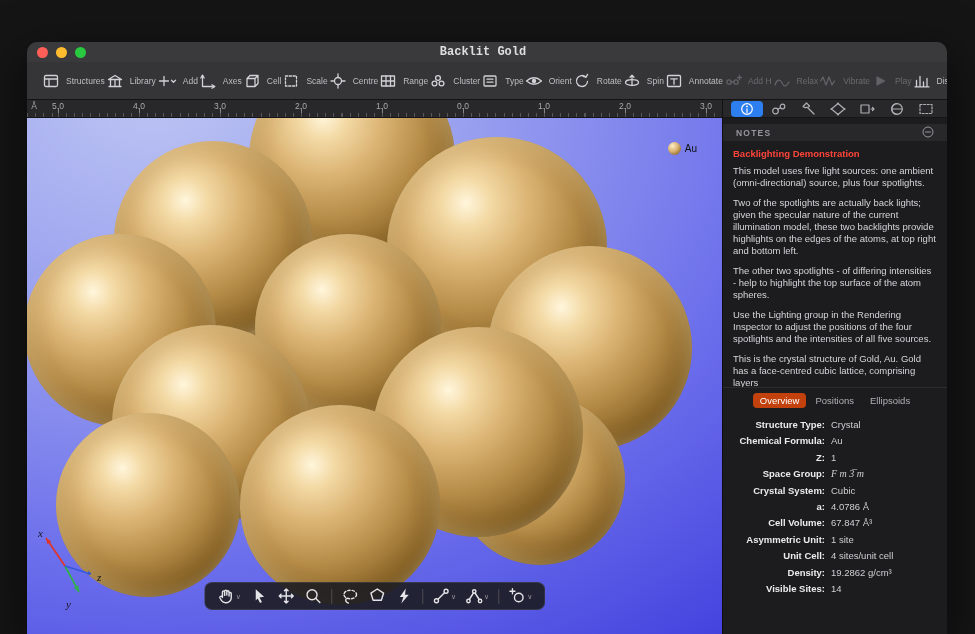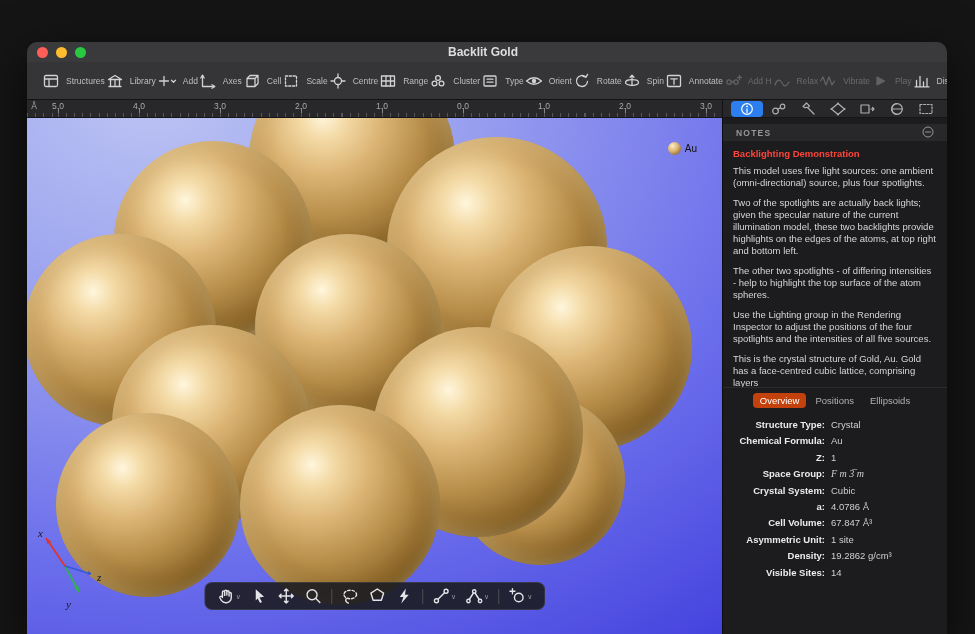--- a/index.html
+++ b/index.html
@@ -12,21 +12,21 @@
     background:#1c1c1e; border-radius:10px 10px 0 0; overflow:hidden;
     box-shadow:0 14px 50px rgba(0,0,0,.65); }
 
   
   .titlebar { position:absolute; left:0; top:0; width:920px; height:20px;
     background:#3a3a3c; }
   .lights { position:absolute; left:10px; top:5px; display:flex; gap:8px; }
   .light { width:11px; height:11px; border-radius:50%; }
   .light.red{ background:#ff5f57; } .light.yellow{ background:#febc2e; } .light.green{ background:#28c840; }
   .wtitle { position:absolute; left:0; right:8px; top:3px; text-align:center;
-    font-size:12px; font-weight:bold; color:#dededf; }
+    font-size:12px; font-weight:bold; color:#dededf;font-family:Liberation Mono, monospace; }
 
   
   .toolbar { position:absolute; left:0; top:20px; width:920px; height:38px;
     background:#353537; border-bottom:1px solid #141416;
     display:flex; align-items:center; justify-content:space-between; padding:0 14px; }
   .titem { display:flex; align-items:center; gap:5px; cursor:default; }
   .titem svg { display:block; }
   .titem svg path, .titem svg rect, .titem svg circle, .titem svg ellipse
     { stroke:#d2d2d6; fill:none; stroke-width:1.3; stroke-linecap:round; stroke-linejoin:round; }
   .titem svg .fill { fill:#d2d2d6; stroke:none; }
@@ -540,20 +540,24 @@
           </div>
         <div class="irow">
             <span class="k">Cell Volume:</span>
             <span class="v">67.847 Å³</span>
           </div>
         <div class="irow">
             <span class="k">Asymmetric Unit:</span>
             <span class="v">1 site</span>
           </div>
         <div class="irow">
+            <span class="k">Unit Cell:</span>
+            <span class="v">4 sites/unit cell</span>
+          </div>
+        <div class="irow">
             <span class="k">Density:</span>
             <span class="v">19.2862 g/cm³</span>
           </div>
         <div class="irow">
             <span class="k">Visible Sites:</span>
             <span class="v">14</span>
           </div>
       </div>
     </div>
 

